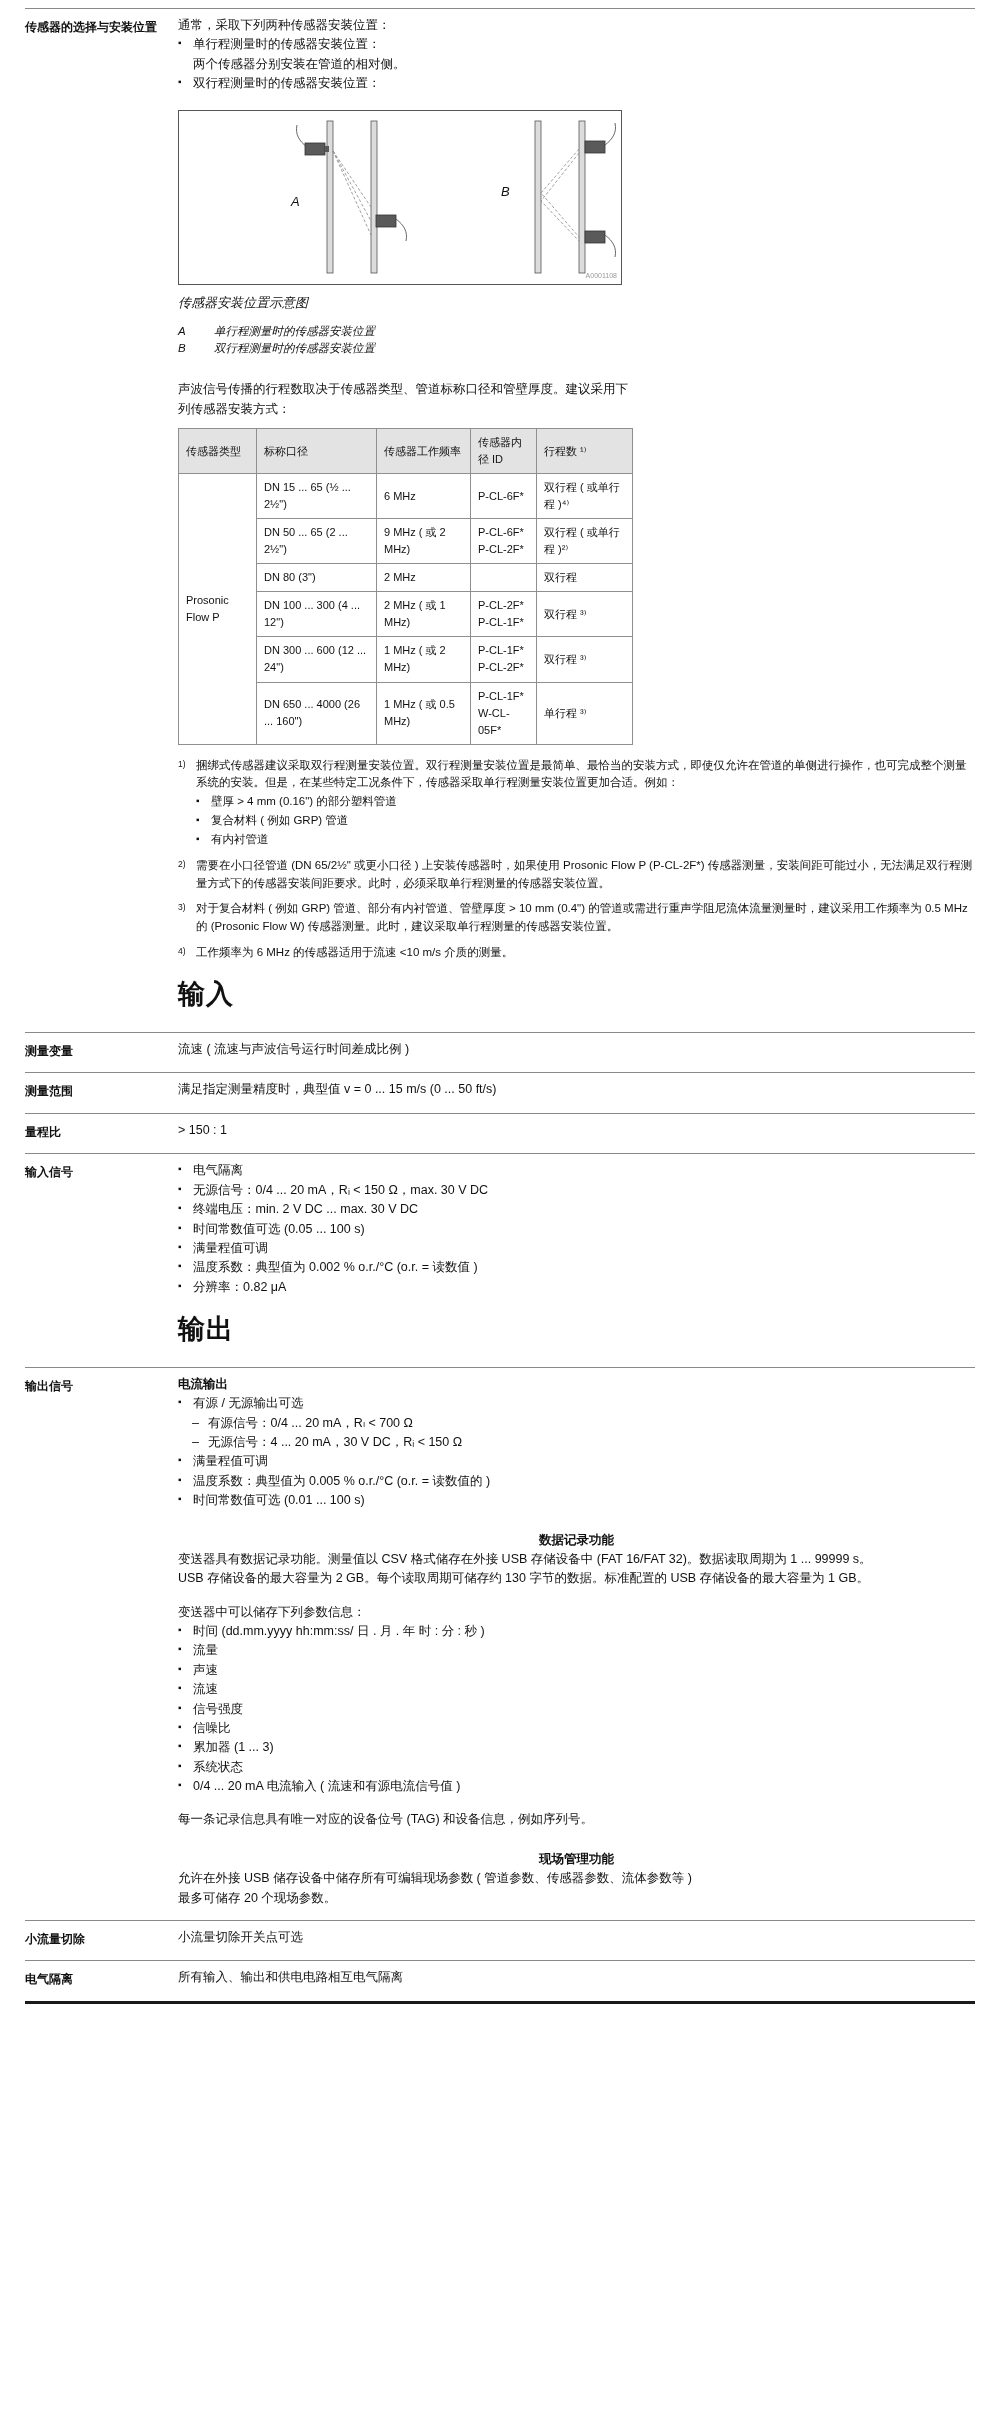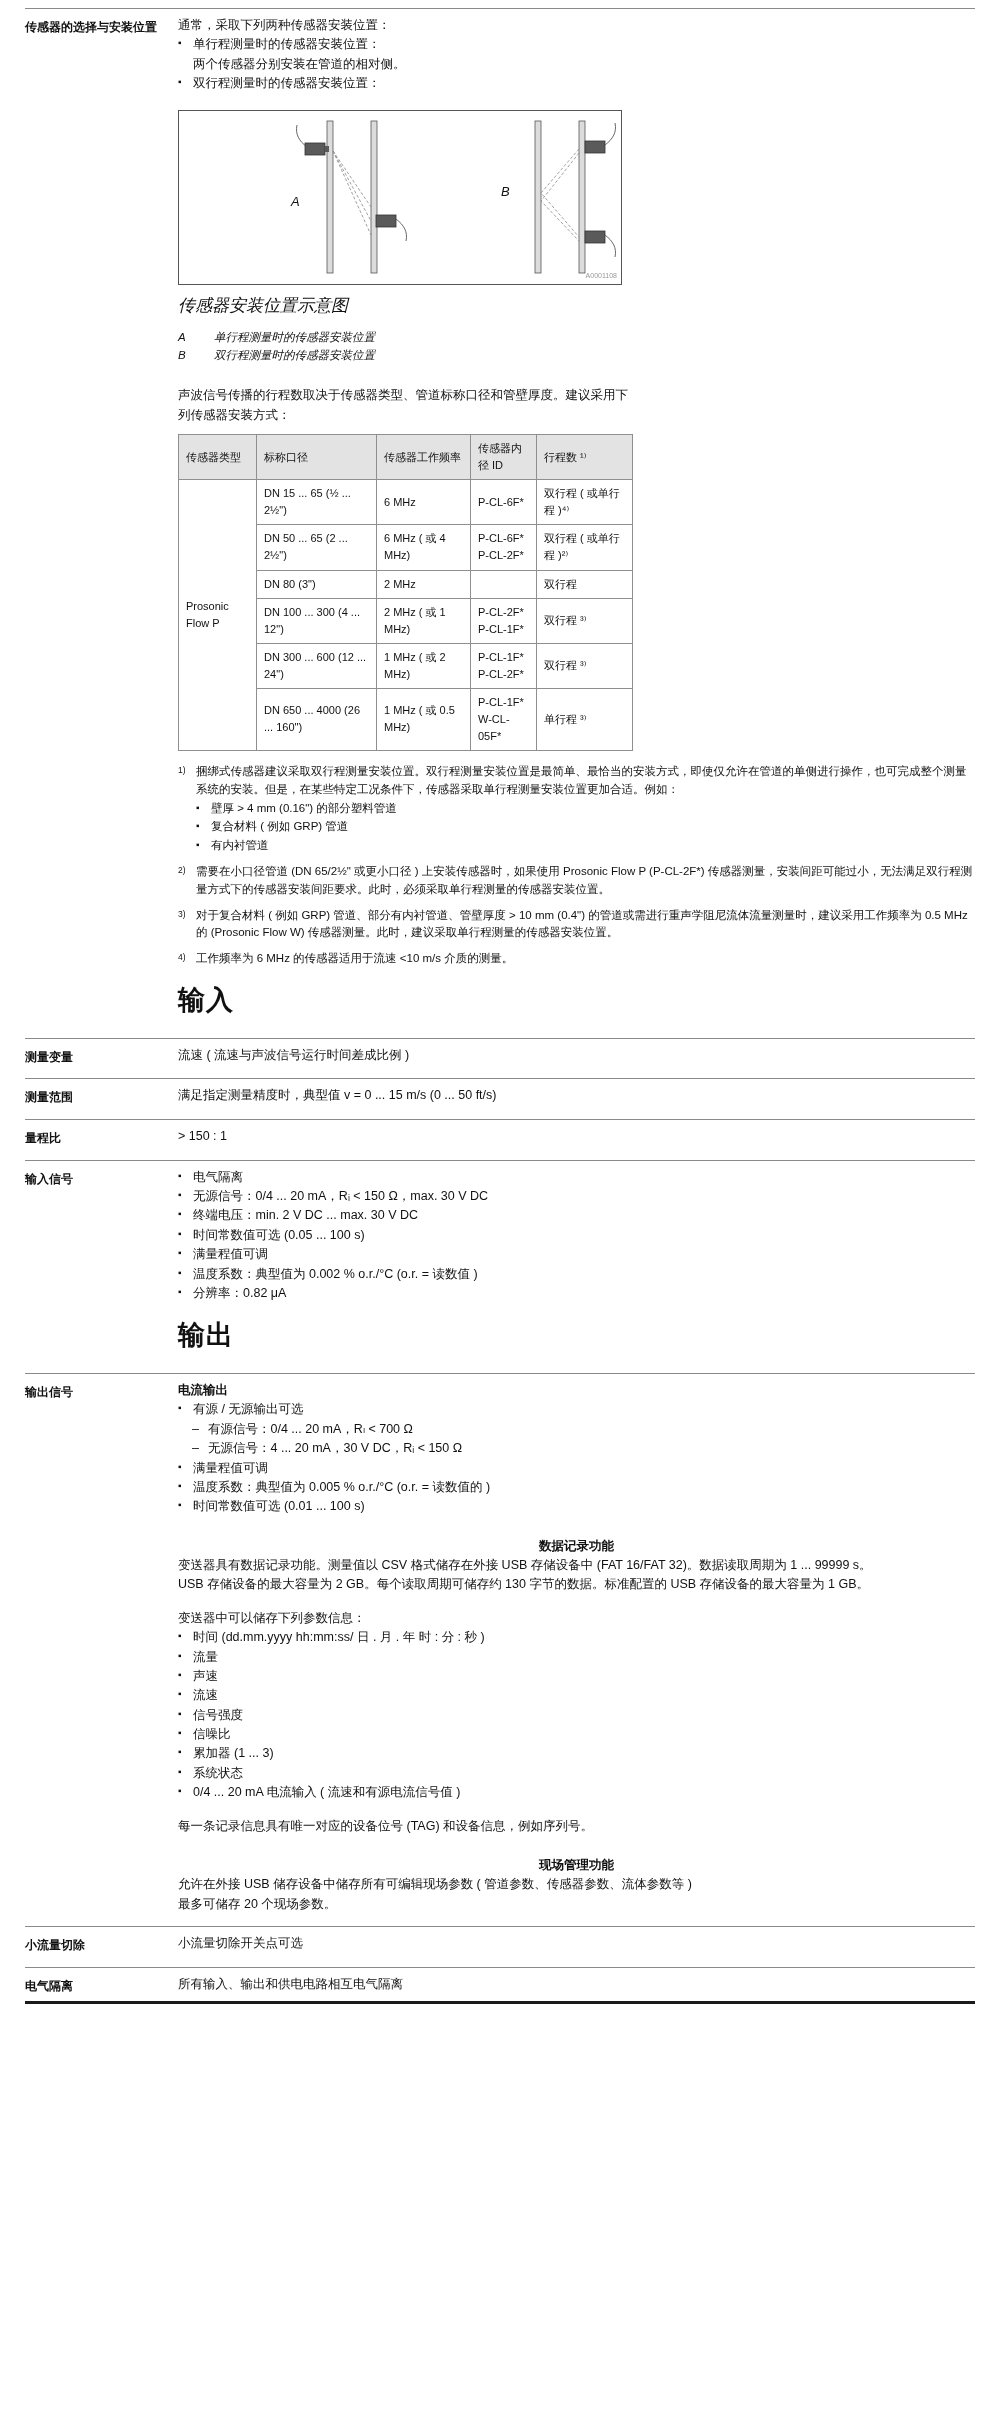--- a/index.html
+++ b/index.html
@@ -27,21 +27,21 @@
   .b::before { content:"▪"; position:absolute; left:0; top:0; font-size:10px; }
   .sub { position:relative; padding-left:30px; }
   .sub::before { content:"–"; position:absolute; left:14px; top:0; }
 
   .bold { font-weight:bold; }
   .mt14 { margin-top:14px; }
   .mt20 { margin-top:20px;text-align:center; }
 
   
   .figure-box { width:444px; height:175px; border:1px solid #555; position:relative; margin:16px 0 8px 0; background:#fff; }
-  .figure-caption { font-size:17px; font-style:italic; margin-top:6px; }
+  .figure-caption { font-size:13px; font-style:italic; margin-top:6px; }
   .legend { margin-top:10px; font-size:11.5px; font-style:italic; }
   .legend-row { display:flex; }
   .legend-key { width:36px; flex:none; }
 
   .intro-para { max-width:450px; margin-top:22px; }
 
   
   table.sensor-table { border-collapse:collapse; margin-top:9px; font-size:11px; }
   .sensor-table th, .sensor-table td { border:1px solid #8f8f8f; padding:5px 7px; text-align:left; vertical-align:middle; font-weight:normal; }
   .sensor-table th { background:#e3e3e3; }
@@ -144,21 +144,21 @@
         <tbody>
           <tr>
             <td rowspan="6">Prosonic Flow P</td>
             <td>DN 15 ... 65 (½ ... 2½")</td>
             <td>6 MHz</td>
             <td class="pre">P-CL-6F*</td>
             <td>双行程 ( 或单行程 )⁴⁾</td>
           </tr>
           <tr>
             <td>DN 50 ... 65 (2 ... 2½")</td>
-            <td>6 MHz ( 或 4 MHz)</td>
+            <td>9 MHz ( 或 2 MHz)</td>
             <td class="pre">P-CL-6F*
 P-CL-2F*</td>
             <td>双行程 ( 或单行程 )²⁾</td>
           </tr>
           <tr>
             <td>DN 80 (3")</td>
             <td>2 MHz</td>
             <td class="pre"></td>
             <td>双行程</td>
           </tr>

